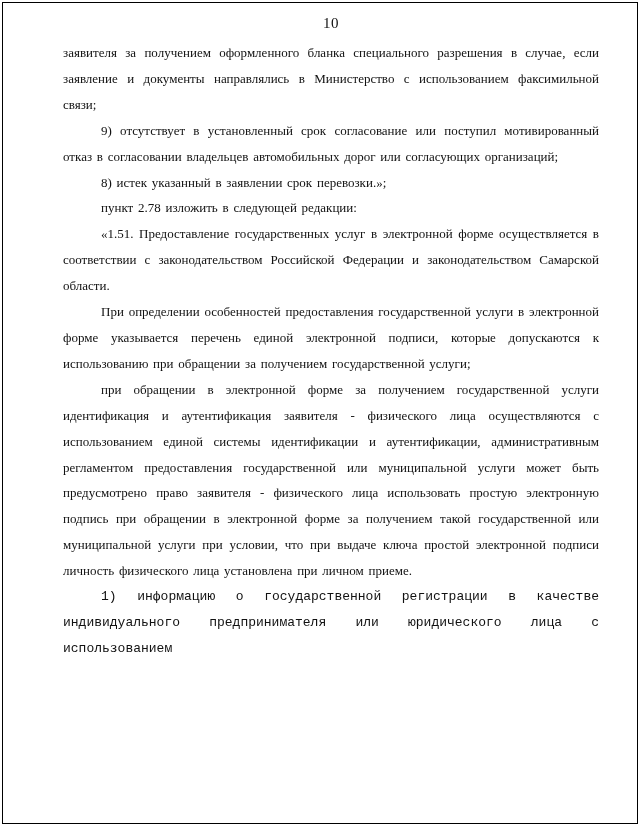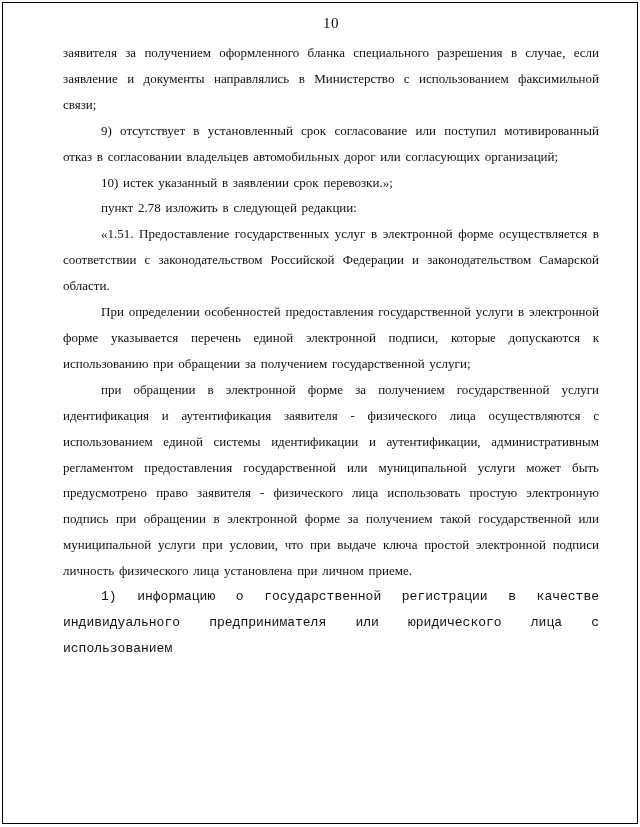--- a/index.html
+++ b/index.html
@@ -50,20 +50,20 @@
   }
 </style>
 </head>
 <body>
 
 <div class="page">
   <div class="page-number">10</div>
   <div class="content">
       <p class="para">заявителя за получением оформленного бланка специального разрешения в случае, если заявление и документы направлялись в Министерство с использованием факсимильной связи;</p>
       <p class="para indent">9) отсутствует в установленный срок согласование или поступил мотивированный отказ в согласовании владельцев автомобильных дорог или согласующих организаций;</p>
-      <p class="para indent">10) истек указанный в заявлении срок перевозки.»;</p>
+      <p class="para indent">8) истек указанный в заявлении срок перевозки.»;</p>
       <p class="para indent">пункт 2.78 изложить в следующей редакции:</p>
       <p class="para indent">«1.51. Предоставление государственных услуг в электронной форме осуществляется в соответствии с законодательством Российской Федерации и законодательством Самарской области.</p>
       <p class="para indent">При определении особенностей предоставления государственной услуги в электронной форме указывается перечень единой электронной подписи, которые допускаются к использованию при обращении за получением государственной услуги;</p>
       <p class="para indent">при обращении в электронной форме за получением государственной услуги идентификация и аутентификация заявителя - физического лица осуществляются с использованием единой системы идентификации и аутентификации, административным регламентом предоставления государственной или муниципальной услуги может быть предусмотрено право заявителя - физического лица использовать простую электронную подпись при обращении в электронной форме за получением такой государственной или муниципальной услуги при условии, что при выдаче ключа простой электронной подписи личность физического лица установлена при личном приеме.</p>
       <p class="para indent cont">1) информацию о государственной регистрации в качестве индивидуального предпринимателя или юридического лица с использованием</p>
     </div>
 </div>
 
 </body></html>

